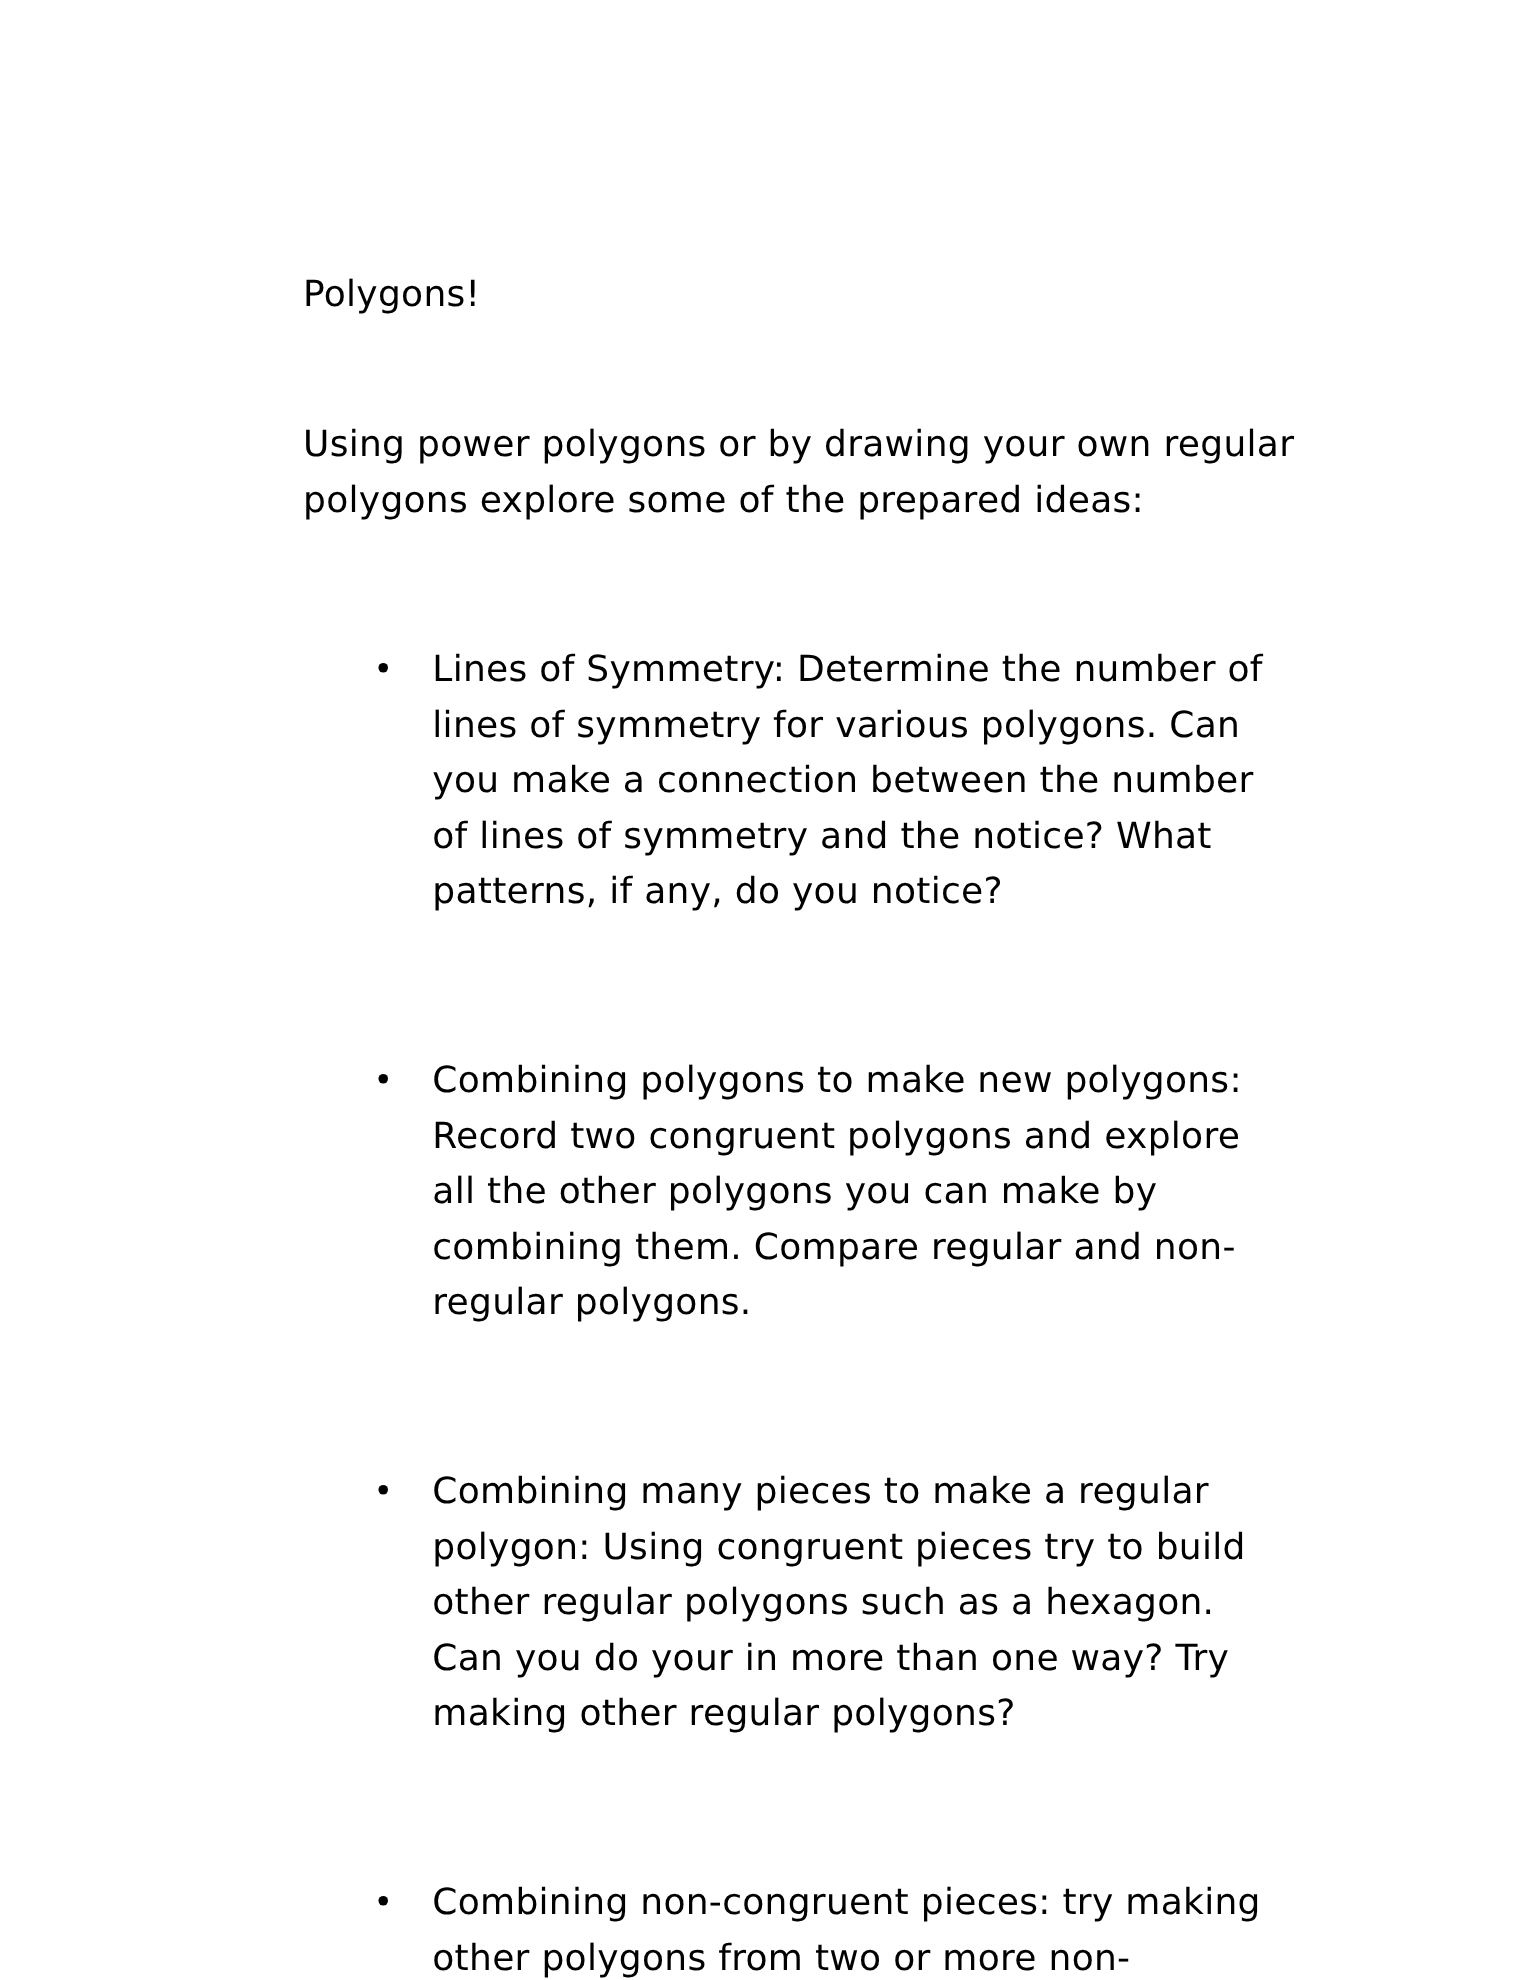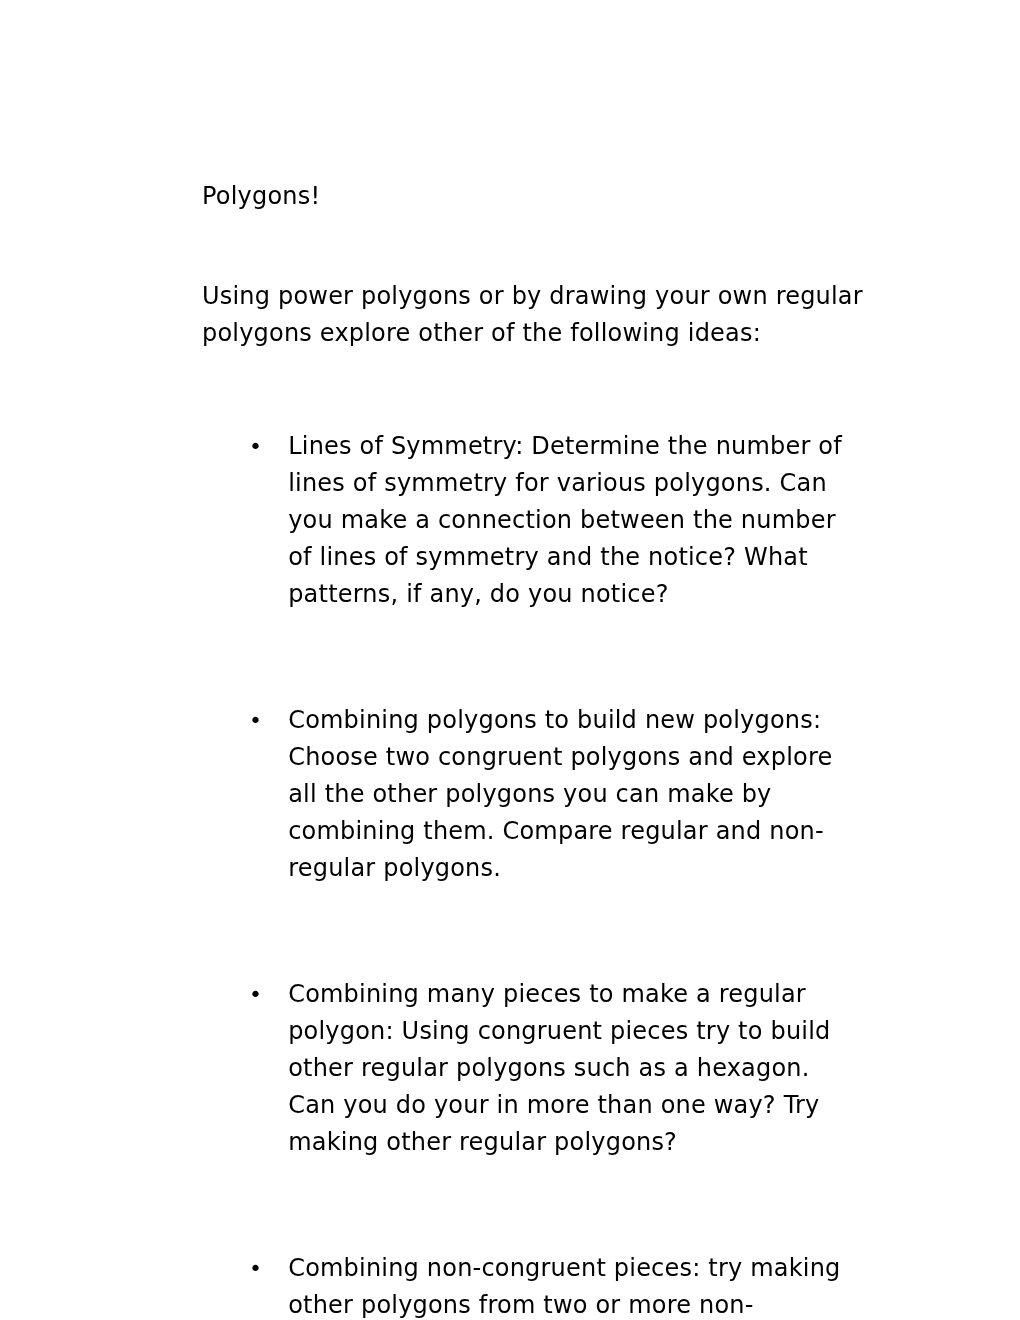--- a/index.html
+++ b/index.html
@@ -47,30 +47,30 @@
   }
 </style>
 </head>
 <body>
 
 <div class="page">
   <div class="content">
 
     <div class="para">Polygons!</div>
 
-    <div class="para">Using power polygons or by drawing your own regular polygons explore other of the following ideas:</div>
+    <div class="para">Using power polygons or by drawing your own regular polygons explore some of the prepared ideas:</div>
 
     <ul class="bullet-list">
       <li class="bullet-item">
         <span class="bullet-dot">•</span>
         <span class="bullet-text">Lines of Symmetry: Determine the number of lines of symmetry for various polygons. Can you make a connection between the number of lines of symmetry and the notice? What patterns, if any, do you notice?</span>
       </li>
       <li class="bullet-item">
         <span class="bullet-dot">•</span>
-        <span class="bullet-text">Combining polygons to build new polygons: Choose two congruent polygons and explore all the other polygons you can make by combining them. Compare regular and non-regular polygons.</span>
+        <span class="bullet-text">Combining polygons to make new polygons: Record two congruent polygons and explore all the other polygons you can make by combining them. Compare regular and non-regular polygons.</span>
       </li>
       <li class="bullet-item">
         <span class="bullet-dot">•</span>
         <span class="bullet-text">Combining many pieces to make a regular polygon: Using congruent pieces try to build other regular polygons such as a hexagon. Can you do your in more than one way? Try making other regular polygons?</span>
       </li>
       <li class="bullet-item">
         <span class="bullet-dot">•</span>
         <span class="bullet-text">Combining non-congruent pieces: try making other polygons from two or more non-congruent polygons.</span>
       </li>
     </ul>

